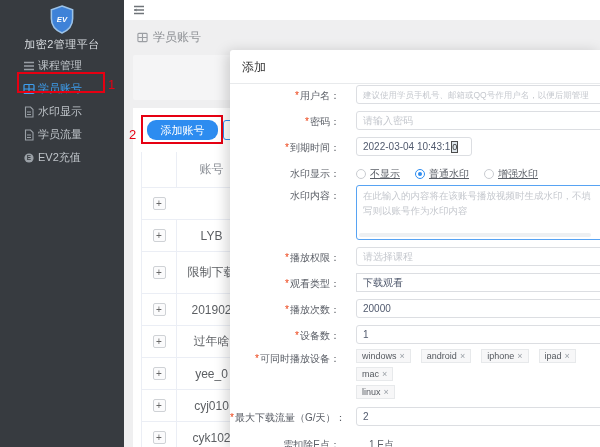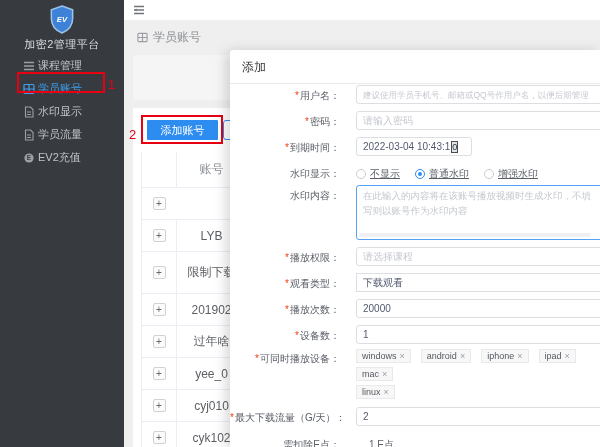--- a/index.html
+++ b/index.html
@@ -17,21 +17,21 @@
   .nav-item.active, .nav-item.active .ni { color:#3e9ff0; }
 
   
   .topbar { position:absolute; left:124px; top:0; width:476px; height:20px; background:#fff; z-index:1; }
   .collapse { position:absolute; left:9px; top:4px; color:#6f7479; display:inline-flex; cursor:pointer; }
   .breadcrumb { position:absolute; left:137px; top:29px; display:flex; align-items:center; gap:5px; color:#8d9094; font-size:12px; z-index:1; }
   .breadcrumb .bi { display:inline-flex; color:#9b9ea3; }
   .filter-card { position:absolute; left:133px; top:55px; width:467px; height:45px; background:#f5f5f6; border-radius:2px; z-index:1; }
   .panel { position:absolute; left:133px; top:108px; width:467px; height:339px; background:#fff; z-index:1; }
 
-  .btn-primary { position:absolute; left:147px; top:120px; width:71px; height:20px; background:#2d8cf0; color:#fff; font-size:11px; border:none; border-radius:1px; z-index:2; cursor:pointer; font-family:inherit; }
+  .btn-primary { position:absolute; left:147px; top:120px; width:71px; height:20px; background:#2d8cf0; color:#fff; font-size:11px; border:none; border-radius:9px; z-index:2; cursor:pointer; font-family:inherit; }
   .btn-sliver { position:absolute; left:223px; top:120px; width:34px; height:20px; background:#fff; border:1px solid #2d8cf0; border-radius:3px; z-index:2; cursor:pointer; }
 
   
   .tbl { position:absolute; left:141px; top:152px; width:459px; z-index:1; border-left:1px solid #ebeef5; }
   .thead { display:flex; height:36px; align-items:center; border-bottom:1px solid #ebeef5; color:#8b8f96; font-size:12px; }
   .trow { display:flex; height:32px; align-items:center; border-bottom:1px solid #ebeef5; }
   .trow.tall { height:42px; }
   .c-exp { width:34px; text-align:center; flex:none; }
   .c-acc { width:70px; text-align:center; flex:none; border-left:1px solid #ebeef5; align-self:stretch; display:flex; align-items:center; justify-content:center; font-size:12px; color:#5c5f63; white-space:nowrap; overflow:visible; }
   .thead .c-acc { color:#8b8f96; border-left:1px solid #ebeef5; }

